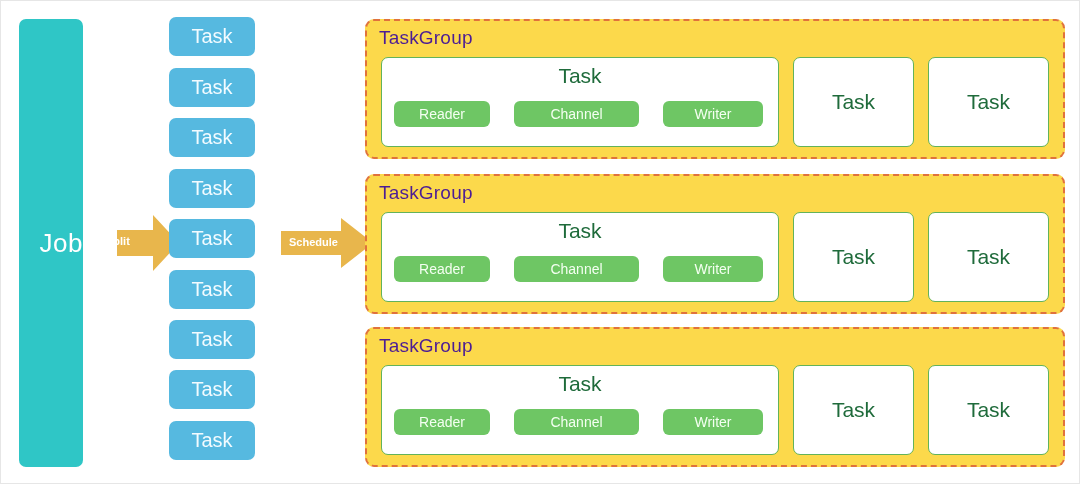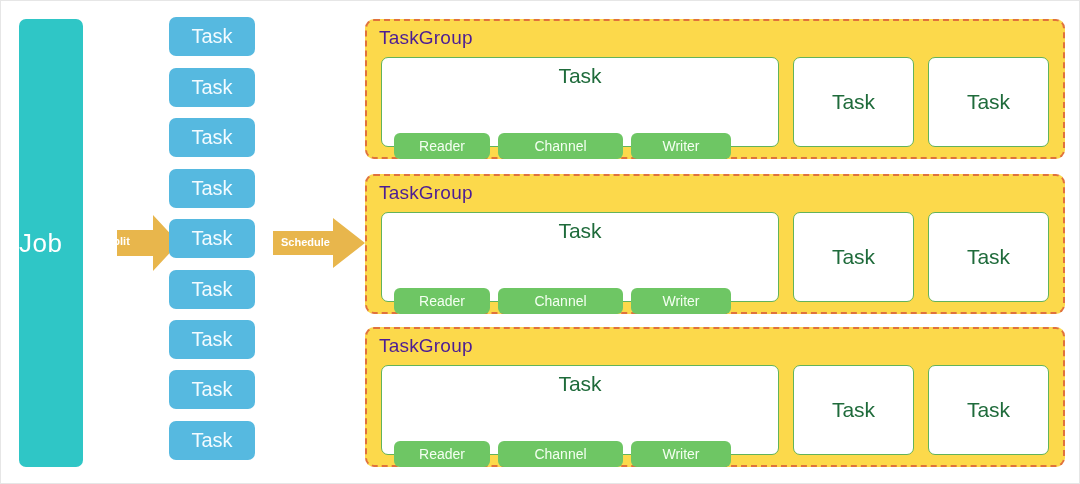--- a/index.html
+++ b/index.html
@@ -25,21 +25,21 @@
   .job-box {
     position: absolute;
     left: 18px;
     top: 18px;
     width: 64px;
     height: 448px;
     background: #2fc6c6;
     border-radius: 7px;
     display: flex;
     align-items: center;
-    justify-content: flex-start;
+    justify-content: flex-end;
     color: #ffffff;
     font-size: 26px;
     letter-spacing: 0.5px;
   }
 
   
   .arrow {
     position: absolute;
     display: flex;
     align-items: center;
@@ -59,21 +59,21 @@
     height: 60px;
     padding-left: 20px;
   }
   #arrow-split .arrow-label {
     left: 9px;
     top: 22px;
     font-size: 11px;
   }
 
   #arrow-schedule {
-    left: 272px;
+    left: 280px;
     top: 216px;
     width: 92px;
     height: 52px;
   }
   #arrow-schedule .arrow-label {
     left: 8px;
     top: 19px;
     font-size: 11px;
   }
 
@@ -142,25 +142,24 @@
     flex: 1 1 0;
     font-size: 21px;
   }
   .task-card-title {
     font-size: 21px;
     line-height: 1.1;
     margin-bottom: 6px;
   }
   .pill-row {
     display: flex;
-    gap: 8px;
+    gap: 24px;
     width: 100%;
     padding: 8px 12px 0 12px;
     box-sizing: border-box;
-    margin-top: 32px;
   }
   .pill {
     background: #6ec664;
     border-radius: 6px;
     color: #f4fff1;
     font-size: 14px;
     height: 26px;
     display: flex;
     align-items: center;
     justify-content: center;

